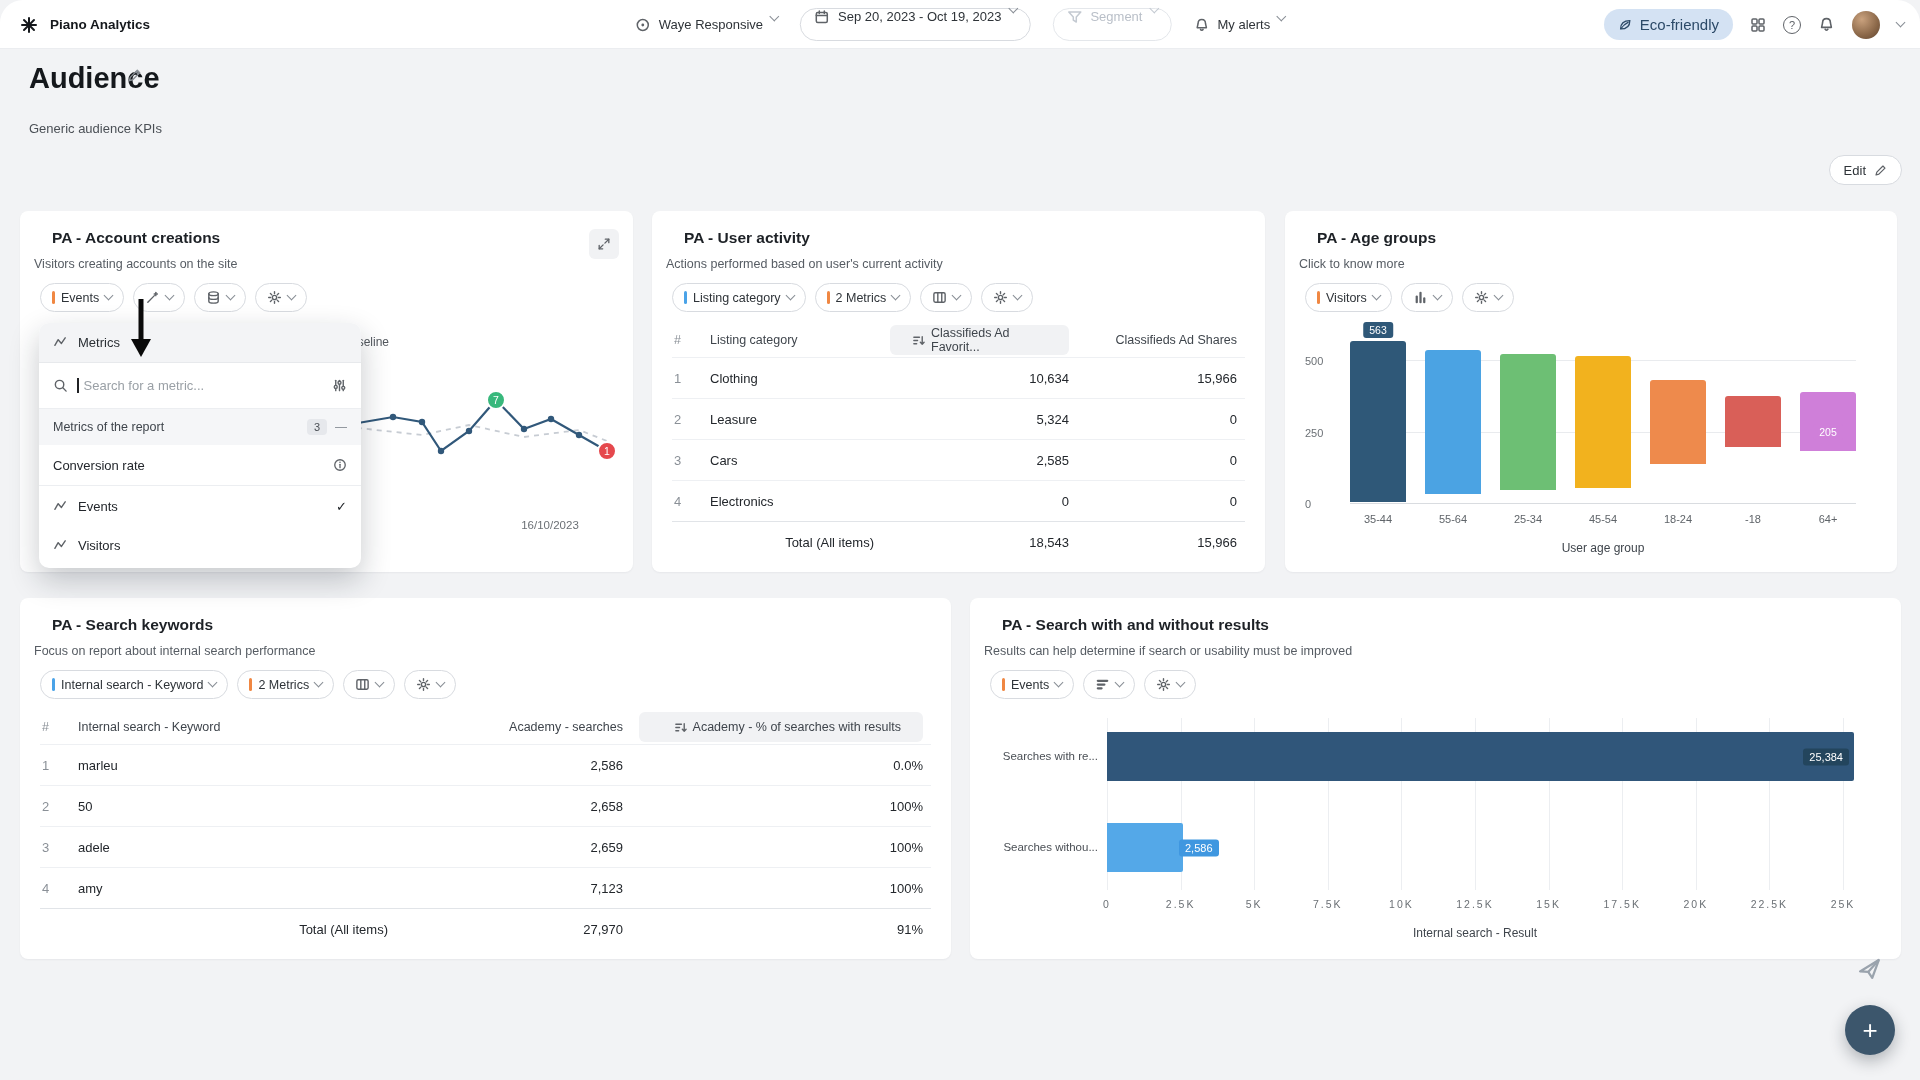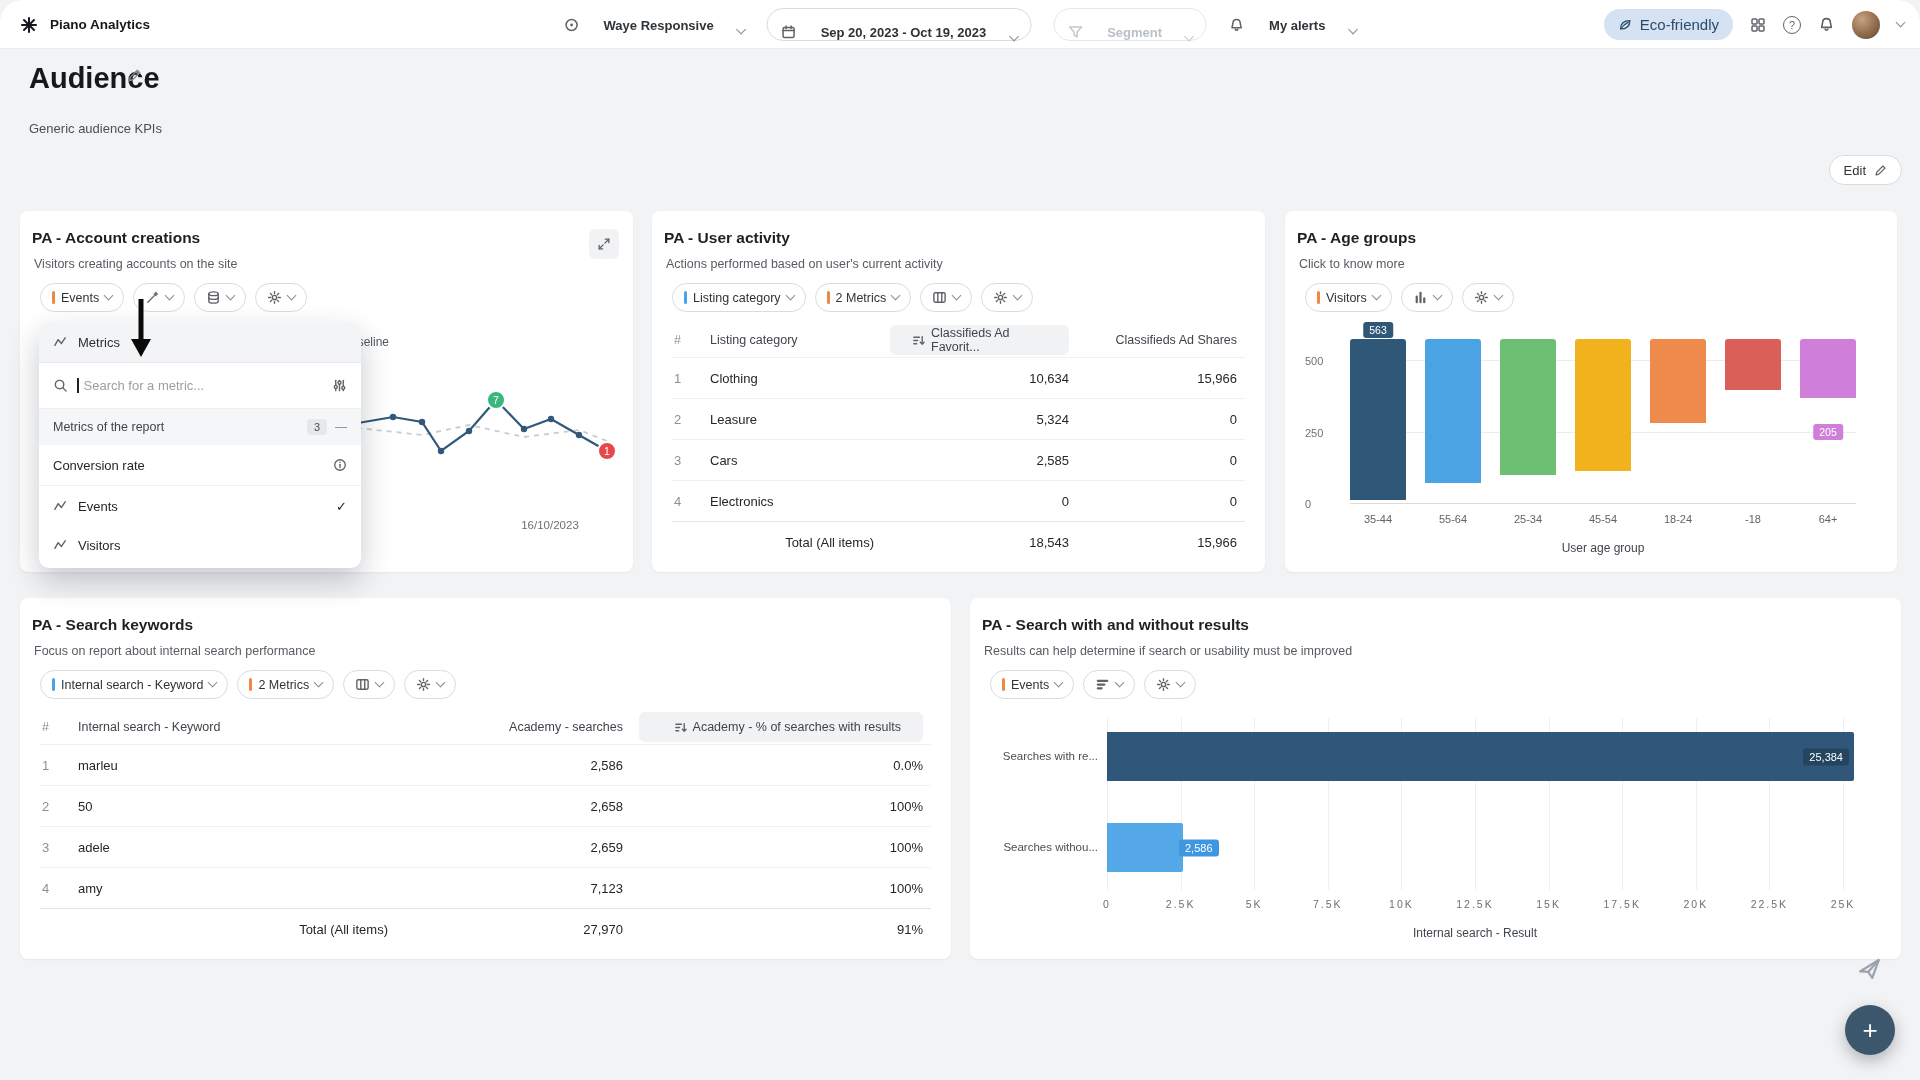--- a/index.html
+++ b/index.html
@@ -4,42 +4,42 @@
 <style>
   * { box-sizing: border-box; }
   body { margin:0; font-family:"Liberation Sans", sans-serif; background:#f2f3f5; color:#23272c; }
   .stage { position:relative; width:1920px; height:1080px; overflow:hidden; background:#f2f3f5;border-radius:23px; }
 
   
   .topbar { position:absolute; left:0; top:0; width:1920px; height:49px; background:#fff; border-bottom:1px solid #ebedf0; z-index:20; }
   .tb-left { position:absolute; left:20px; top:0; height:49px; display:flex; align-items:center; gap:12px; }
   .brand { font-size:13.5px; font-weight:bold; color:#15181c; }
   .tb-center { position:absolute; left:50%; top:0; transform:translateX(-50%); height:49px; display:flex; align-items:center; gap:22px; }
-  .tb-item { display:flex; align-items:flex-end; gap:24px; font-size:13px; color:#2e3338; cursor:pointer; white-space:nowrap;font-weight:bold; }
+  .tb-item { display:flex; align-items:flex-start; gap:8px; font-size:13px; color:#2e3338; cursor:pointer; white-space:nowrap; }
   .pill-ctl { border:1px solid #d8dbe0; border-radius:17px; height:33px; padding:0 13px; background:#fff; }
   .pill-ctl.disabled { color:#b9bfc8; border-color:#e4e7eb; }
   .pill-ctl.disabled svg { stroke:#c3c9d1; }
   .tb-right { position:absolute; right:16px; top:0; height:49px; display:flex; align-items:center; gap:17px; }
   .eco { display:flex; align-items:center; gap:8px; background:#d4e2f3; color:#2c4a68; border-radius:16px; height:31px; padding:0 14px; font-size:15px; cursor:pointer; }
   .icon-btn { display:flex; align-items:center; justify-content:center; cursor:pointer; }
   .help-circ { width:18px; height:18px; border:1.5px solid #5f6368; border-radius:50%; display:flex; align-items:center; justify-content:center; font-size:11px; color:#5f6368; }
   .avatar { width:28px; height:28px; border-radius:50%; background:radial-gradient(circle at 35% 30%, #caa27e, #8a6748 60%, #5e4430); cursor:pointer; }
   .chev { width:7px; height:7px; border-right:1.5px solid #878d94; border-bottom:1.5px solid #878d94; transform:rotate(45deg); display:inline-block; margin-top:-4px; flex:none; }
   .chev.light { border-color:#c3c9d1; }
   svg.ic { stroke:#5f6368; fill:none; stroke-width:1.5; stroke-linecap:round; stroke-linejoin:round; flex:none; }
 
   
   .page-title { position:absolute; left:29px; top:62px; font-size:29px; font-weight:bold; color:#15181c; }
   .title-edit { position:absolute; left:127px; top:68px; cursor:pointer; }
   .page-sub { position:absolute; left:29px; top:121px; font-size:13px; color:#4a4f55; }
   .edit-btn { position:absolute; right:18px; top:155px; height:30px; display:flex; align-items:center; gap:8px; border:1px solid #d8dbe0; border-radius:16px; background:#fff; padding:0 14px; font-size:13px; color:#2e3338; cursor:pointer; }
 
   
   .card { position:absolute; background:#fff; border-radius:8px; box-shadow:0 1px 2px rgba(16,24,40,.05); }
-  .card-title { position:absolute; left:12px; top:18px; font-size:15.5px; font-weight:bold; color:#1d2126; }
+  .card-title { position:absolute; left:32px; top:18px; font-size:15.5px; font-weight:bold; color:#1d2126; }
   .card-sub { position:absolute; left:14px; top:46px; font-size:12.5px; color:#565c63; }
   .chips { position:absolute; left:20px; top:72px; display:flex; gap:9px; }
   .chip { display:flex; align-items:center; gap:6px; height:29px; border:1px solid #d8dbe0; border-radius:15px; padding:0 11px; font-size:12.5px; color:#2e3338; background:#fff; cursor:pointer; white-space:nowrap; }
   .chip .mark { width:3px; height:13px; border-radius:2px; flex:none; }
   .mark.orange { background:#f08742; } .mark.blue { background:#4aa3e8; }
   .expand-btn { position:absolute; top:18px; right:14px; width:30px; height:30px; border-radius:6px; background:#f1f2f4; display:flex; align-items:center; justify-content:center; cursor:pointer; }
 
   
   .tbl { position:absolute; left:20px; right:20px; top:112px; font-size:13px; }
   .tr { display:flex; align-items:center; height:41px; border-top:1px solid #eef0f3; }
@@ -58,21 +58,21 @@
   .dash-swatch { width:16px; border-top:2px dashed #a7aeb6; }
   .x-date { position:absolute; left:470px; top:308px; width:120px; text-align:center; font-size:11.5px; color:#6b7075; }
   .pt-badge { position:absolute; width:20px; height:20px; border-radius:50%; color:#fff; font-size:10.5px; display:flex; align-items:center; justify-content:center; border:2px solid #fff; z-index:5; }
 
   
   .age-plot { position:absolute; left:65px; top:128px; width:506px; height:165px; }
   .gl { position:absolute; left:0; right:0; height:1px; background:#e9ebee; }
   .gl.zero { background:#d9dce0; }
   .age-ylab { position:absolute; width:38px; text-align:left; font-size:11px; color:#6b7075; left:-45px; }
   .age-bars { position:absolute; left:0; bottom:0; display:flex; gap:19px; align-items:flex-end; height:100%; }
-  .age-col { position:relative; width:56px; height:100%; display:flex; align-items:flex-start; }
+  .age-col { position:relative; width:56px; height:100%; display:flex; align-items:center; }
   .age-bar { width:56px; border-radius:3px 3px 0 0; }
   .bar-badge { position:absolute; left:50%; transform:translateX(-50%); font-size:10.5px; color:#fff; padding:2px 6px; border-radius:3px; white-space:nowrap; }
   .age-cats { position:absolute; left:65px; top:302px; width:506px; display:flex; gap:19px; }
   .age-cats span { width:56px; text-align:center; font-size:11px; color:#5f6469; }
   .axis-title { position:absolute; text-align:center; font-size:12px; color:#3f454c; }
 
   
   .h-plot { position:absolute; left:137px; top:120px; width:736px; height:172px; }
   .vgl { position:absolute; top:0; bottom:0; width:1px; background:#eceef1; }
   .h-bar { position:absolute; left:0; height:49px; border-radius:0 2px 2px 0; }

